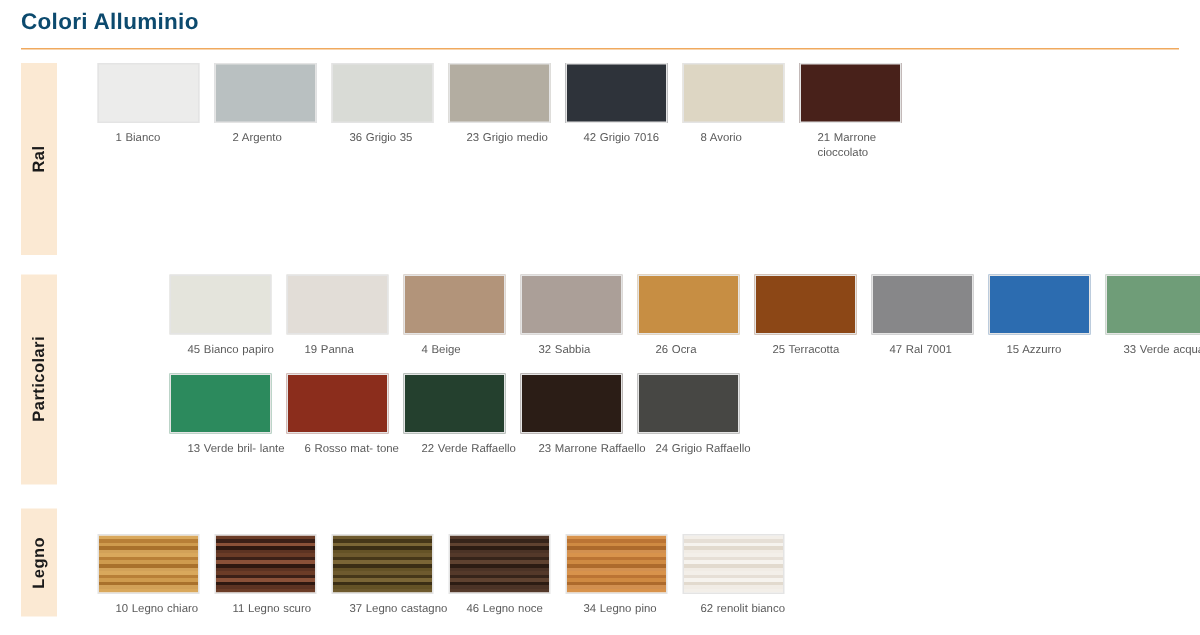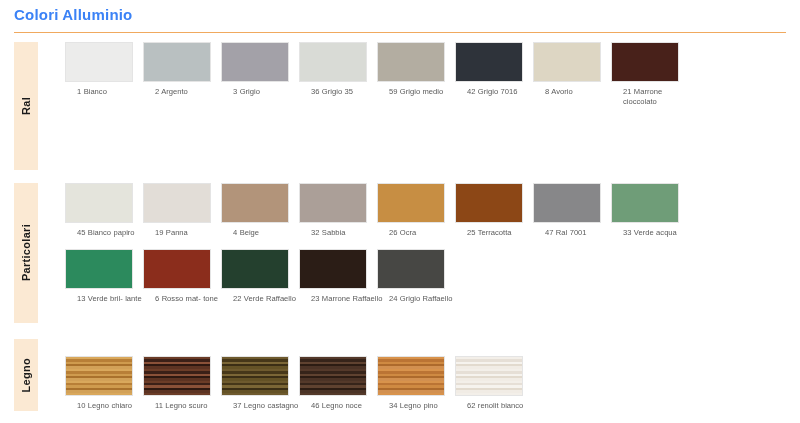--- a/index.html
+++ b/index.html
@@ -16,38 +16,38 @@
     position: relative;
   }
 
   
   .header {
     padding: 6px 0 4px 14px;
   }
   .header-title {
     font-size: 15px;
     font-weight: bold;
-    color: #3b82f6;
+    color: #0c4a6e;
     letter-spacing: 0.2px;
     line-height: 18px;
   }
   .header-rule {
     margin: 4px 14px 0 14px;
     height: 1px;
     background: #f0a95e;
   }
 
   
   .section {
     display: flex;
     align-items: flex-start;
     padding-left: 14px;
   }
   #section-ral      { margin-top: 9px; }
-  #section-part     { margin-top: 13px; }
+  #section-part     { margin-top: 13px; gap: 48px; }
   #section-legno    { margin-top: 16px; align-items: flex-end; }
 
   .section-tab {
     width: 24px;
     background: #fbe9d3;
     display: flex;
     align-items: center;
     justify-content: center;
     flex: 0 0 24px;
   }
@@ -116,30 +116,26 @@
       <div class="swatch-row">
         <div class="swatch-cell">
           <div class="swatch-chip" style="background: rgb(236, 236, 235);"></div>
           <div class="swatch-label">1 Bianco</div>
         </div>
         <div class="swatch-cell">
           <div class="swatch-chip" style="background: rgb(185, 192, 193);"></div>
           <div class="swatch-label">2 Argento</div>
         </div>
         <div class="swatch-cell">
-          <div class="swatch-chip" style="background: rgb(163, 161, 168);"></div>
-          <div class="swatch-label">3 Grigio</div>
-        </div>
-        <div class="swatch-cell">
           <div class="swatch-chip" style="background: rgb(217, 219, 214);"></div>
           <div class="swatch-label">36 Grigio 35</div>
         </div>
         <div class="swatch-cell">
           <div class="swatch-chip" style="background: rgb(179, 173, 161);"></div>
-          <div class="swatch-label">59 Grigio medio</div>
+          <div class="swatch-label">23 Grigio medio</div>
         </div>
         <div class="swatch-cell">
           <div class="swatch-chip" style="background: rgb(46, 51, 58);"></div>
           <div class="swatch-label">42 Grigio 7016</div>
         </div>
         <div class="swatch-cell">
           <div class="swatch-chip" style="background: rgb(221, 214, 195);"></div>
           <div class="swatch-label">8 Avorio</div>
         </div>
         <div class="swatch-cell">
@@ -178,20 +174,24 @@
         </div>
         <div class="swatch-cell">
           <div class="swatch-chip" style="background: rgb(140, 71, 22);"></div>
           <div class="swatch-label">25 Terracotta</div>
         </div>
         <div class="swatch-cell">
           <div class="swatch-chip" style="background: rgb(135, 135, 137);"></div>
           <div class="swatch-label">47 Ral 7001</div>
         </div>
         <div class="swatch-cell">
+          <div class="swatch-chip" style="background: rgb(44, 108, 176);"></div>
+          <div class="swatch-label">15 Azzurro</div>
+        </div>
+        <div class="swatch-cell">
           <div class="swatch-chip" style="background: rgb(111, 157, 120);"></div>
           <div class="swatch-label">33 Verde acqua</div>
         </div>
       </div>
       <div class="swatch-row">
         <div class="swatch-cell">
           <div class="swatch-chip" style="background: rgb(44, 138, 93);"></div>
           <div class="swatch-label">13 Verde bril- lante</div>
         </div>
         <div class="swatch-cell">

